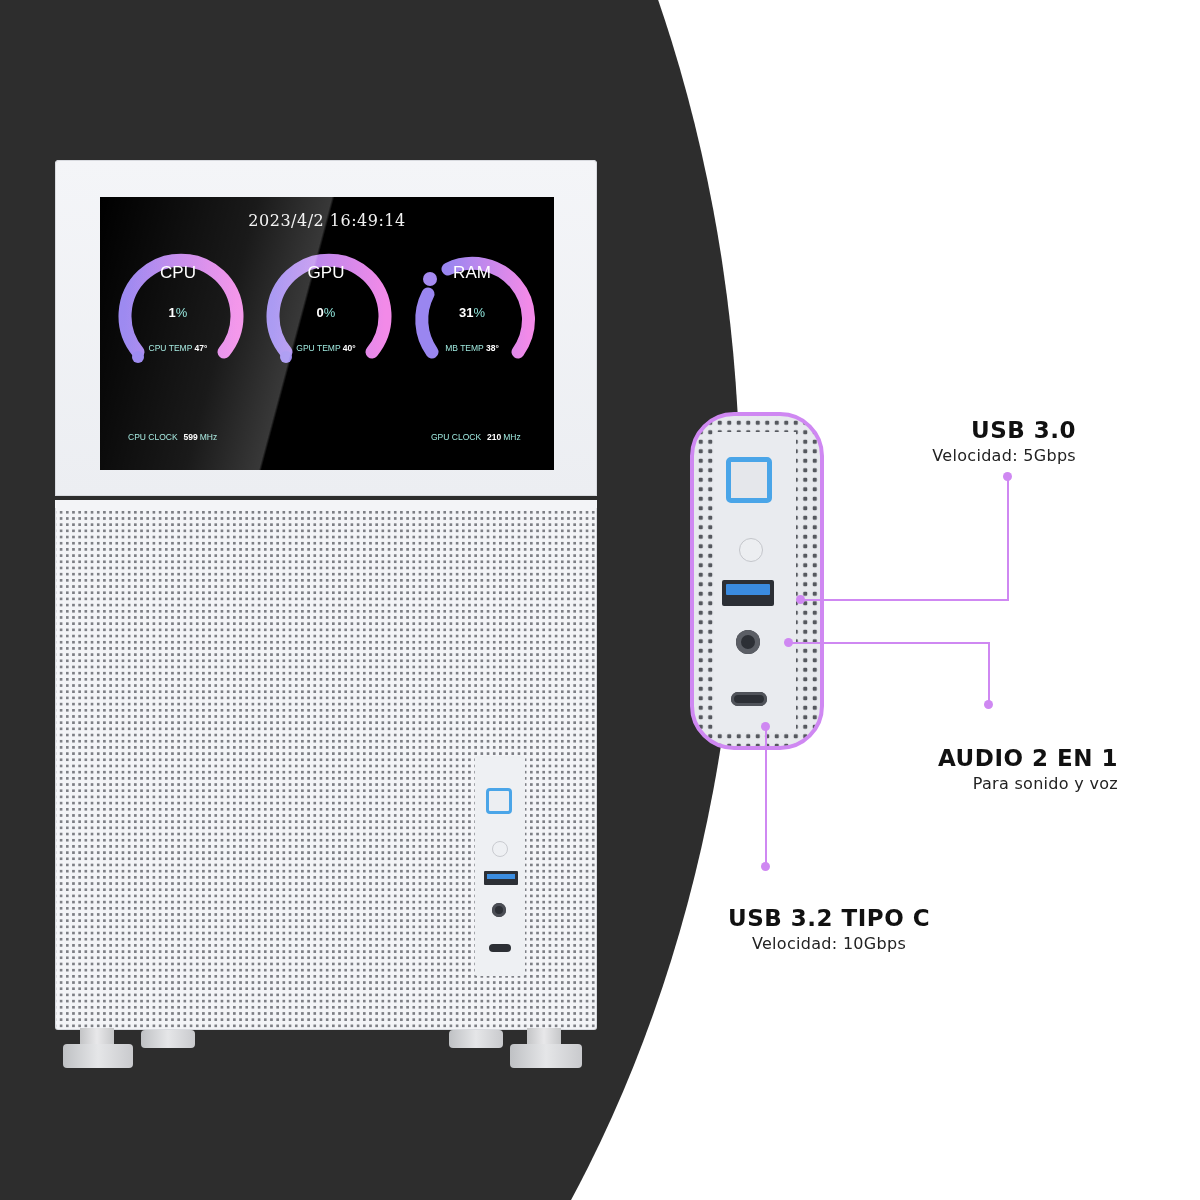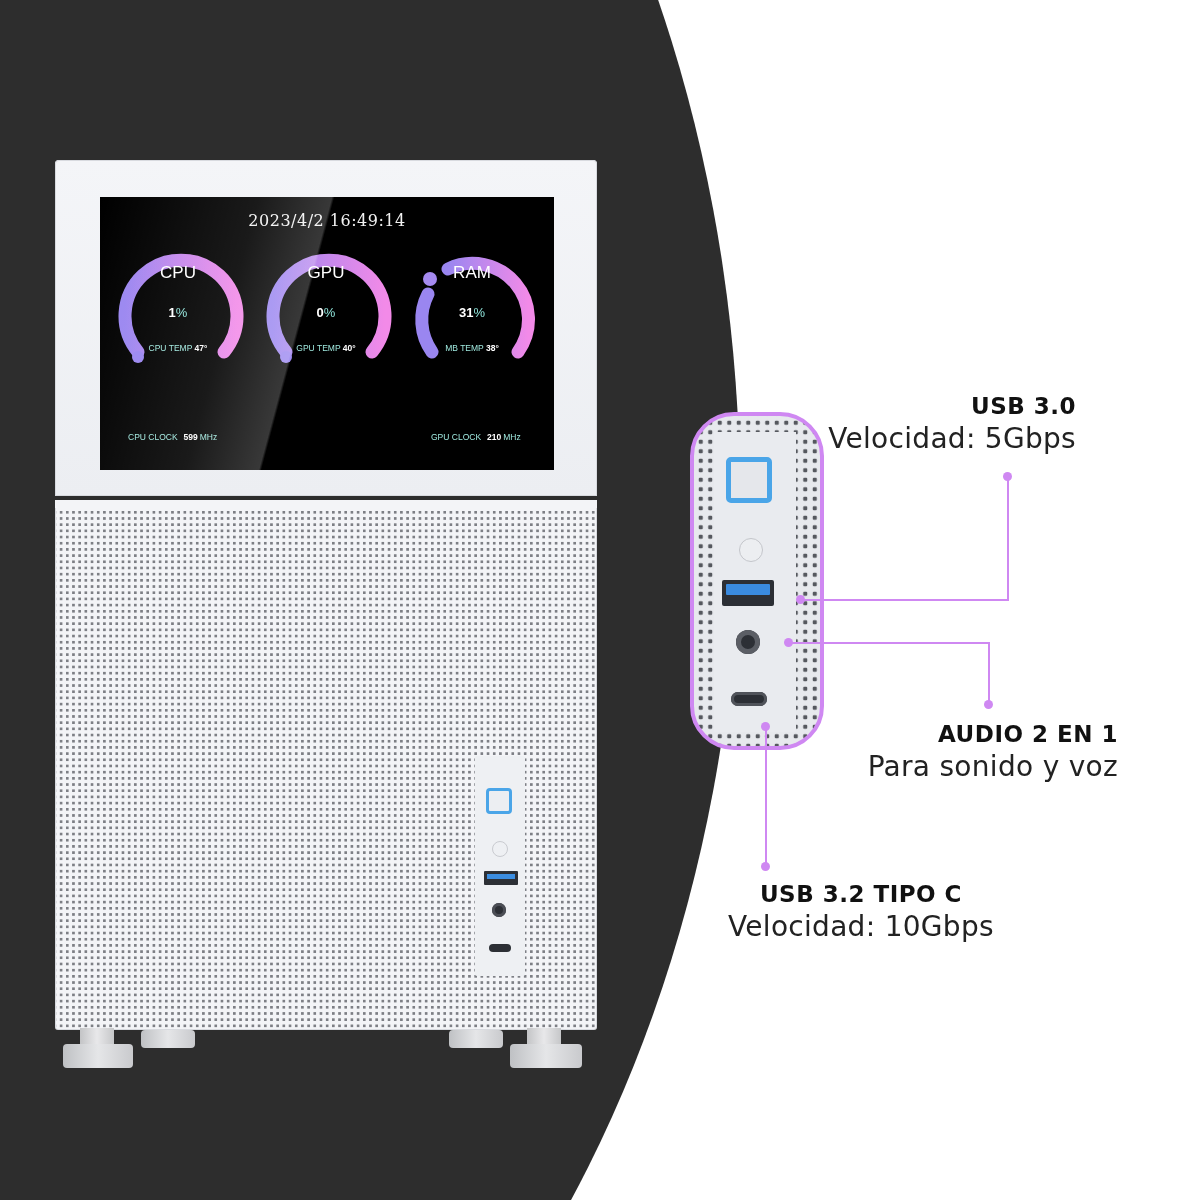--- a/index.html
+++ b/index.html
@@ -44,23 +44,23 @@
     .z-reset { position: absolute; left: 25px; top: 106px; width: 22px; height: 22px; border-radius: 50%; border: 1px solid #c4c6cb; background: #eceef1; }
     .z-usb { position: absolute; left: 8px; top: 148px; width: 52px; height: 26px; background: #2c2f35; border-radius: 2px; }
     .z-usb::after { content: ""; position: absolute; left: 4px; top: 4px; width: 44px; height: 11px; background: #3a8be0; border-radius: 1px; }
     .z-audio { position: absolute; left: 22px; top: 198px; width: 24px; height: 24px; border-radius: 50%; background: #2c2f35; box-shadow: inset 0 0 0 5px #5b5e65; }
     .z-usbc { position: absolute; left: 17px; top: 260px; width: 36px; height: 14px; border-radius: 7px; background: #2c2f35; box-shadow: inset 0 0 0 3px #50535a; }
 
     
     .line { position: absolute; background: #cf88f2; }
     .dot { position: absolute; width: 9px; height: 9px; border-radius: 50%; background: #cf88f2; }
 
-    .label { position: absolute; text-align: right; color: #111; }
+    .label { position: absolute; text-align: right; color: #111; margin-top: 24px; }
     .label .title { font-weight: bold; font-size: 23px; letter-spacing: 0.5px; font-family: "DejaVu Sans", sans-serif; }
-    .label .sub { font-size: 28px; color: #222; font-family: "DejaVu Sans", sans-serif; font-weight: normal; margin-top: 3px; letter-spacing: 0.3px; }
+    .label .sub { font-size: 16px; color: #222; font-family: "DejaVu Sans", sans-serif; font-weight: normal; margin-top: 3px; letter-spacing: 0.3px; }
     .label-left { text-align: center; }
   </style>
 </head>
 <body>
 
 <div class="bg-circle"></div>
 
 <div class="case">
   <div class="case-top">
     <div class="screen">

